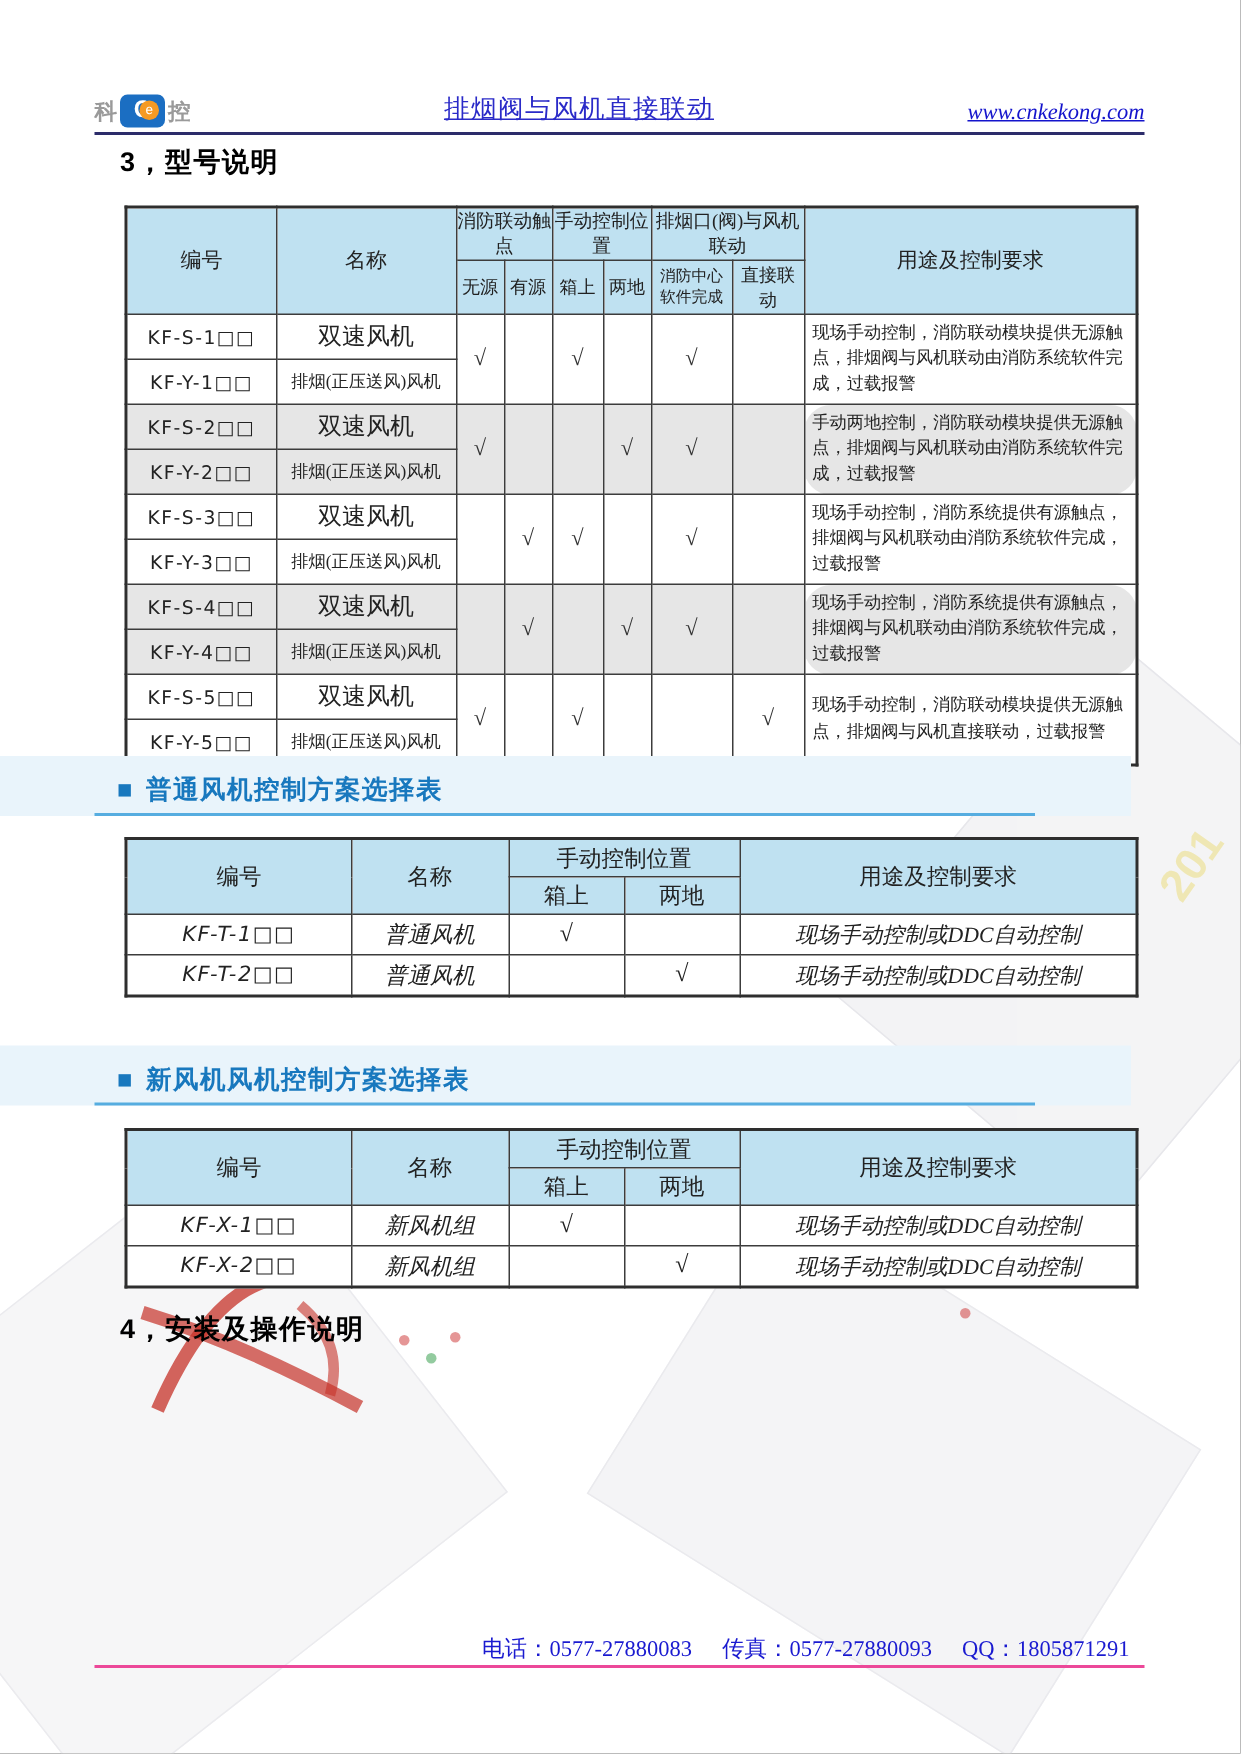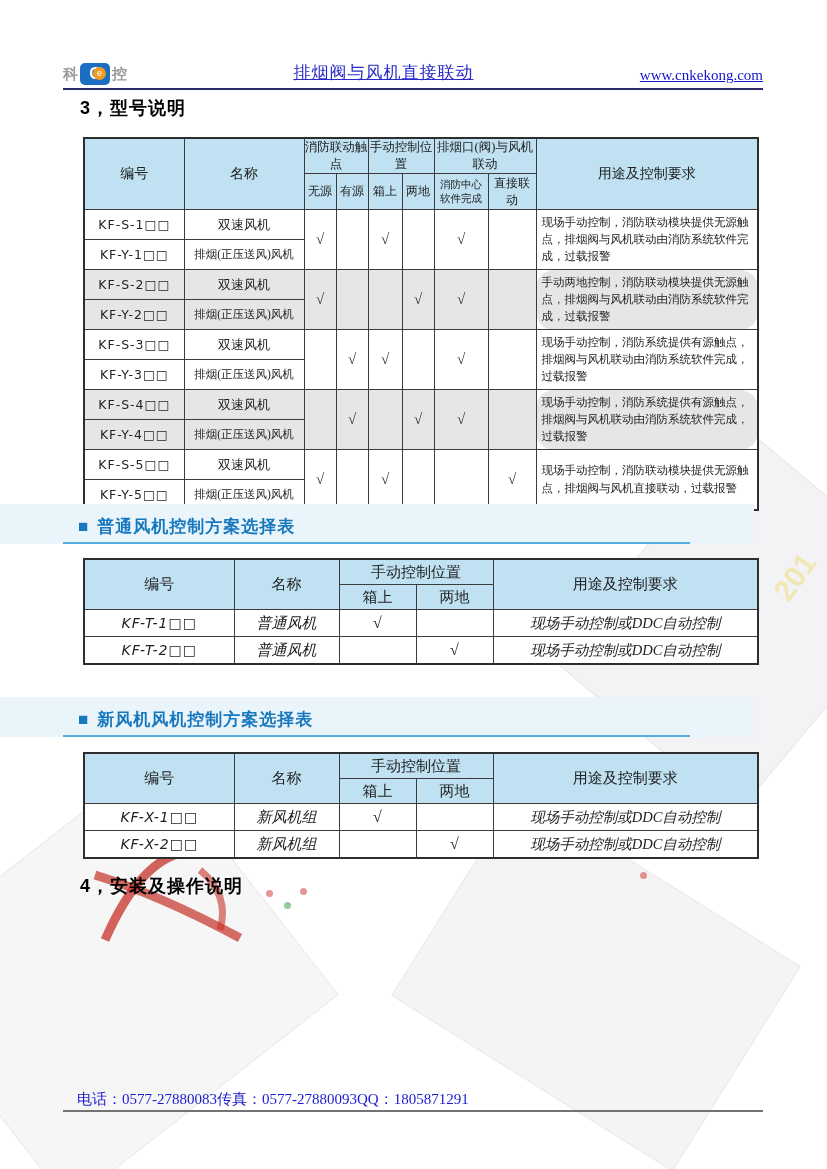--- a/index.html
+++ b/index.html
@@ -26,21 +26,21 @@
   .logo{display:flex;align-items:center;gap:2px;margin-bottom:3px;}
   .lg-char{color:#9a9a9a;font-weight:bold;font-size:15px;font-family:"Liberation Sans",sans-serif;}
   .lg-badge{position:relative;width:30px;height:22px;background:#1b6ec2;border-radius:5px;
             display:flex;align-items:center;justify-content:center;}
   .lg-c{color:#ffffff;font-weight:bold;font-size:16px;font-family:"Liberation Sans",sans-serif;}
   .lg-e{position:absolute;right:4px;top:4px;width:13px;height:13px;background:#f59a23;
         border-radius:50%;color:#fff;font-size:9px;line-height:13px;text-align:center;
         font-family:"Liberation Sans",sans-serif;}
   .company{flex:1;text-align:center;color:#2a2ac8;font-size:17px;text-decoration:underline;
            margin-bottom:4px;letter-spacing:1px;}
-  .website{color:#1414cc;font-size:15px;text-decoration:underline;margin-bottom:4px;}
+  .website{color:#1414cc;font-size:15px;text-decoration:underline;margin-bottom:4px;font-style:italic;}
 
   
   .h-num{position:absolute;left:80px;color:#000000;font-weight:bold;font-size:18px;
          font-family:"Liberation Sans",sans-serif;letter-spacing:1px;}
   .h-model{top:96px;}
   .h-install{top:874px;}
 
   
   .band{position:absolute;left:0;width:754px;height:40px;background:#e9f4fb;}
   .band-inner{position:absolute;left:63px;right:64px;bottom:0;border-bottom:2px solid #56ade0;
@@ -58,21 +58,21 @@
   table{border:2px solid #2e2e2e;}
   th{background:#bfe1f1;font-weight:normal;font-size:14px;}
 
   .t1{top:137px;width:674px;font-size:13px;}
   .t1 .hr1 th{height:23px;font-size:12.5px;}
   .t1 .hr2 th{height:35px;font-size:12px;}
   .t1 th.big{font-size:14px;}
   .t1 th.small{font-size:10.5px;line-height:1.25;padding:0 2px;}
   .t1 td{height:29px;}
   .t1 .no{font-family:"DejaVu Sans",sans-serif;font-size:12.5px;letter-spacing:1px;}
-  .t1 .nm{font-size:13px;}
+  .t1 .nm{font-size:16px;}
   .t1 .nm2{font-size:11.5px;letter-spacing:0;}
   .t1 .ck{font-size:15px;color:#333;}
   .t1 .use{text-align:left;font-size:11.5px;line-height:1.5;padding:2px 5px;border-radius:18px;}
   .t1 tr.shade td{background:#e6e6e6;}
 
   .t2{width:674px;}
   .t2 .hr1 th{height:24px;font-size:15px;}
   .t2 .hr2 th{height:24px;font-size:15px;}
   .t2 td{height:26px;font-size:15px;font-style:italic;}
   .t2 .no{font-family:"DejaVu Sans",sans-serif;font-size:14px;letter-spacing:1px;}
@@ -81,22 +81,22 @@
   .tbl2{top:558px;}
   .tbl3{top:752px;}
 
   
   .paras{position:absolute;left:63px;width:700px;top:914px;}
   .paras p{margin:0;text-indent:2em;font-size:14.5px;line-height:28.5px;
            text-align:justify;color:#1f1f1f;}
 
   
   .footer{position:absolute;left:63px;width:700px;top:1090px;height:22px;
-          border-bottom:2px solid #737373;display:flex;justify-content:flex-start;
-          color:#1a1ad0;font-size:15px;padding:0 10px 3px 14px;box-sizing:border-box;}
+          border-bottom:2px solid #ec4899;display:flex;justify-content:flex-end;
+          color:#1a1ad0;font-size:15px;padding:0 10px 3px 14px;box-sizing:border-box;gap:20px;}
   .red-svg{position:absolute;}
 </style>
 </head>
 <body>
 
 <div class="page">
 
   <div class="layer">
     <div class="wm wm-photo1"></div>
     <div class="wm wm-photo2"></div>

